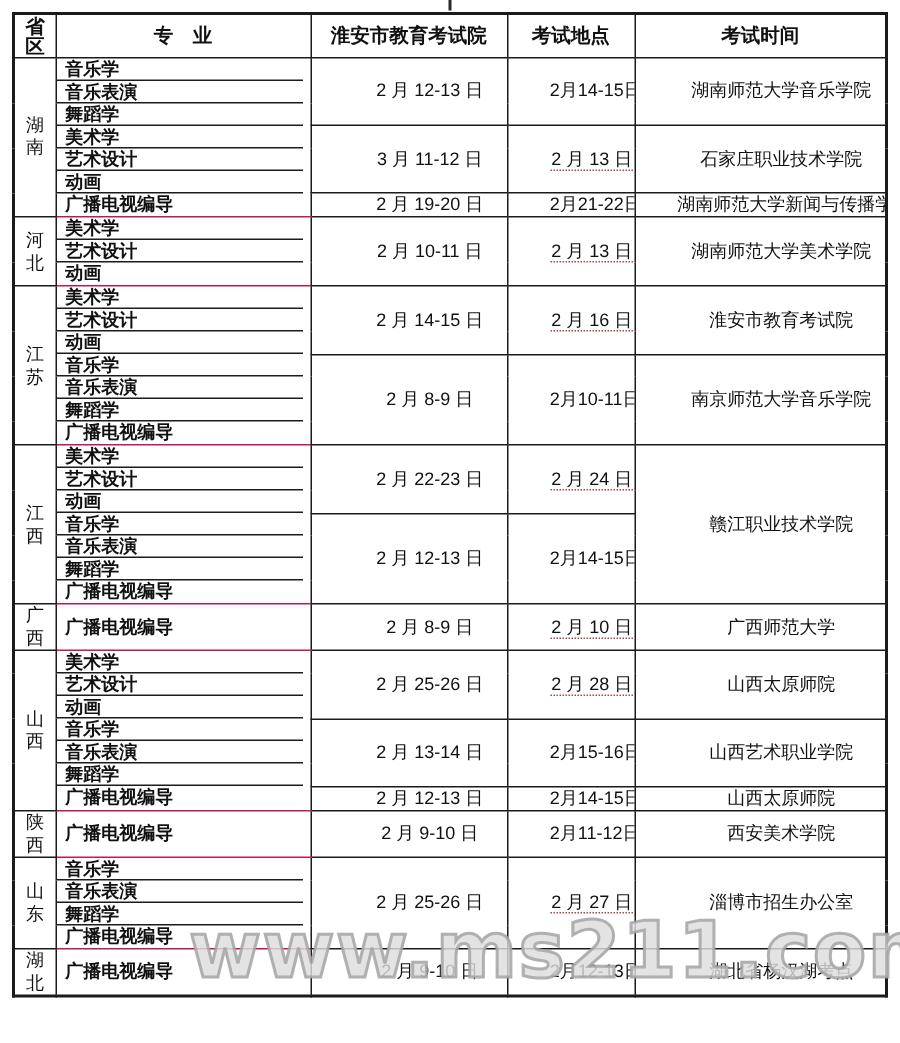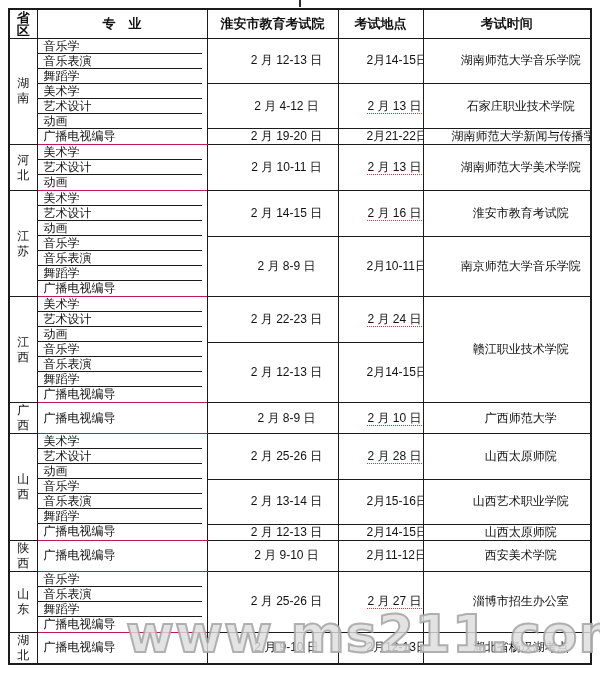--- a/index.html
+++ b/index.html
@@ -58,20 +58,21 @@
   td.spec {
     text-align: left;
     padding-left: 6px;
     border-top: none;
     border-bottom: none;
     
     background-image: linear-gradient(#1b1b1b, #1b1b1b);
     background-repeat: no-repeat;
     background-size: calc(100% - 5px) 1px;
     background-position: left bottom;
+    font-weight: bold;
   }
   td.spec.last {
     background-image: none;
     border-bottom: 1px solid #be185d;
   }
   td.date, td.loc { letter-spacing: 0; padding-left: 28px; }
   span.dotted {
     border-bottom: 1.5px dotted #a84848;
     padding-bottom: 0px;
   }
@@ -133,21 +134,21 @@
           <td class="loc" rowspan="3">湖南师范大学音乐学院</td>
         </tr>
         <tr class="row-normal">
           <td class="spec">音乐表演</td>
         </tr>
         <tr class="row-normal">
           <td class="spec">舞蹈学</td>
         </tr>
         <tr class="row-normal">
           <td class="spec">美术学</td>
-          <td class="date" rowspan="3">2 月 4-12 日</td>
+          <td class="date" rowspan="3">3 月 11-12 日</td>
           <td class="date" rowspan="3"><span class="dotted">2 月 13 日</span></td>
           <td class="loc" rowspan="3">石家庄职业技术学院</td>
         </tr>
         <tr class="row-normal">
           <td class="spec">艺术设计</td>
         </tr>
         <tr class="row-normal">
           <td class="spec">动画</td>
         </tr>
         <tr class="row-normal">

